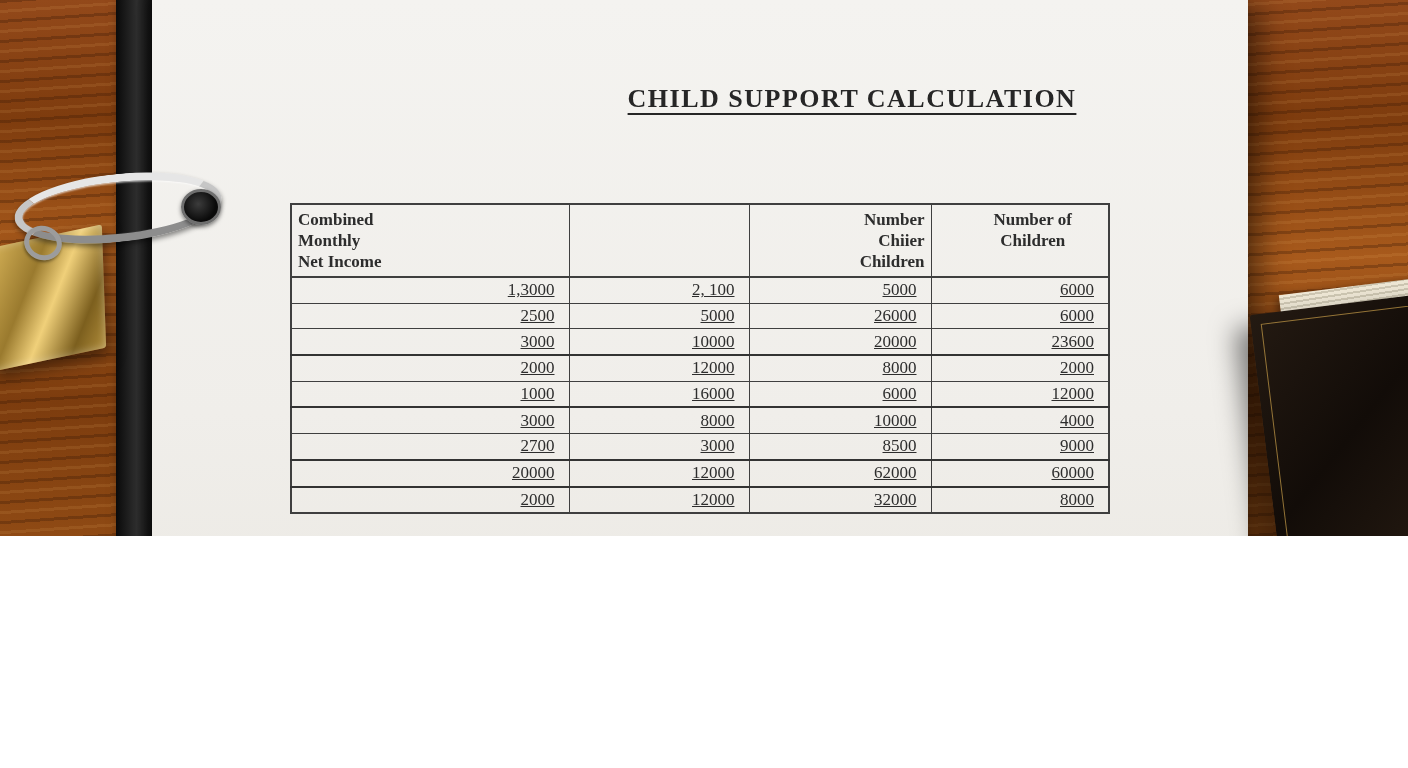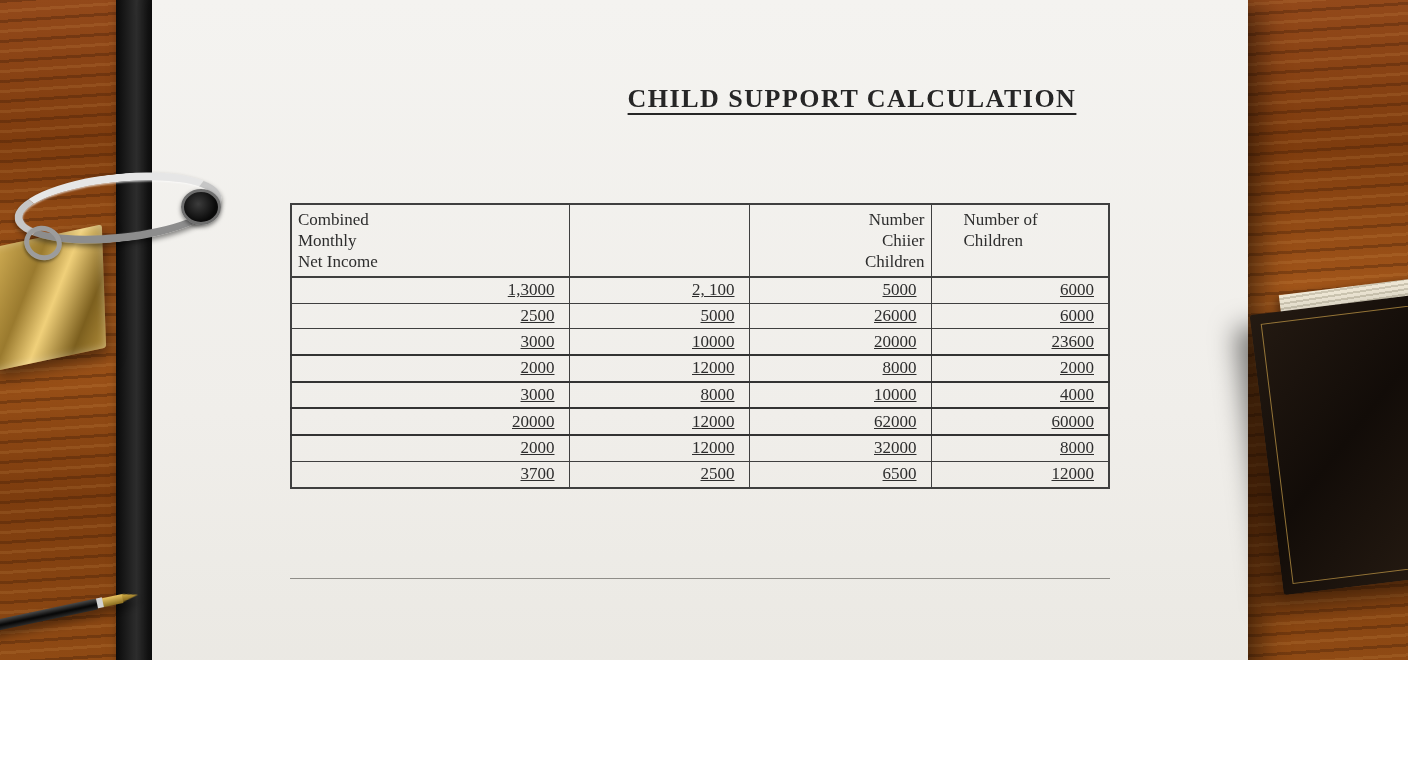--- a/index.html
+++ b/index.html
@@ -1,17 +1,17 @@
 <!DOCTYPE html>
 <html><head>
 <meta charset="utf-8">
 <style>
   html,body{margin:0;padding:0;}
   #stage{
-    position:relative;width:1408px;height:660px;overflow:hidden;
+    position:relative;width:1408px;height:536px;overflow:hidden;
     font-family:"Liberation Serif","DejaVu Serif",serif;
     background:
       repeating-linear-gradient(176deg, rgba(50,20,4,.28) 0 3px, rgba(0,0,0,0) 3px 10px, rgba(255,200,120,.10) 10px 13px, rgba(0,0,0,0) 13px 20px),
       linear-gradient(180deg,#93491a 0%,#7e3c0e 22%,#a85a1c 48%,#7c3c0e 75%,#8f4a14 100%);
   }
   
   .black-strip{position:absolute;left:116px;top:0;width:46px;height:768px;
     background:linear-gradient(90deg,#0a0a0a 0%,#2e2e2e 45%,#161616 70%,#050505 100%);
     box-shadow:4px 0 10px rgba(0,0,0,.5);}
   
@@ -25,26 +25,26 @@
   .doc-title{position:absolute;top:84px;left:200px;width:1000px;text-align:center;
     font-size:26px;font-weight:bold;letter-spacing:1.5px;color:#262626;
     text-decoration:underline;text-decoration-thickness:2px;text-underline-offset:6px;}
   
   .table-wrap{position:absolute;left:290px;top:203px;}
   table.support{border-collapse:collapse;table-layout:fixed;width:818px;
     color:#2d2d2d;font-size:17px;}
   table.support, table.support th, table.support td{border:1.5px solid #3f3f3f;}
   table.support{border-width:2px;}
   table.support thead tr{height:72px;}
-  table.support th{vertical-align:top;font-weight:normal;padding:4px 6px;
+  table.support th{vertical-align:top;font-weight:bold;padding:4px 6px;
     line-height:21px;white-space:pre-line;border-bottom-width:2.5px;margin-top:8px;}
   table.support th.h1{text-align:left;}
   table.support th.h2{text-align:left;}
   table.support th.h3{text-align:right;}
-  table.support th.h4{text-align:left;padding-left:32px;}
+  table.support th.h4{text-align:center;padding-left:32px;}
   table.support tbody{border-top:2.5px solid #333;}
   table.support td{height:24.7px;line-height:24px;text-align:right;padding:0 14px 0 0;text-decoration:underline;}
   .separator-line{position:absolute;left:290px;top:578px;width:820px;height:1px;
     background:#8f8d88;}
   
   .ring{position:absolute;left:14px;top:174px;width:192px;height:52px;
     border:8px solid #c6c6c6;border-top-color:#e6e6e6;border-bottom-color:#8d8d8d;
     border-radius:50%;transform:rotate(-6deg);
     box-shadow:0 3px 5px rgba(0,0,0,.45), inset 0 1px 2px rgba(255,255,255,.7);}
   .grommet{position:absolute;left:181px;top:189px;width:34px;height:30px;border-radius:50%;
@@ -129,49 +129,55 @@
               <td>23600</td>
             </tr>
           </tbody>
           <tbody>
             <tr>
               <td>2000</td>
               <td>12000</td>
               <td>8000</td>
               <td>2000</td>
             </tr>
+            <tr>
+              <td>1000</td>
+              <td>16000</td>
+              <td>6000</td>
+              <td>12000</td>
+            </tr>
           </tbody>
           <tbody>
             <tr>
               <td>3000</td>
               <td>8000</td>
               <td>10000</td>
               <td>4000</td>
             </tr>
+            <tr>
+              <td>2700</td>
+              <td>3000</td>
+              <td>8500</td>
+              <td>9000</td>
+            </tr>
           </tbody>
           <tbody>
             <tr>
               <td>20000</td>
               <td>12000</td>
               <td>62000</td>
               <td>60000</td>
             </tr>
           </tbody>
           <tbody>
             <tr>
               <td>2000</td>
               <td>12000</td>
               <td>32000</td>
               <td>8000</td>
-            </tr>
-            <tr>
-              <td>3700</td>
-              <td>2500</td>
-              <td>6500</td>
-              <td>12000</td>
             </tr>
           </tbody>
         </table>
     </div>
 
     <div class="separator-line" style="position:absolute;left:138px;top:578px;"></div>
   </div>
 
   <div class="paper-stack"></div>
 

